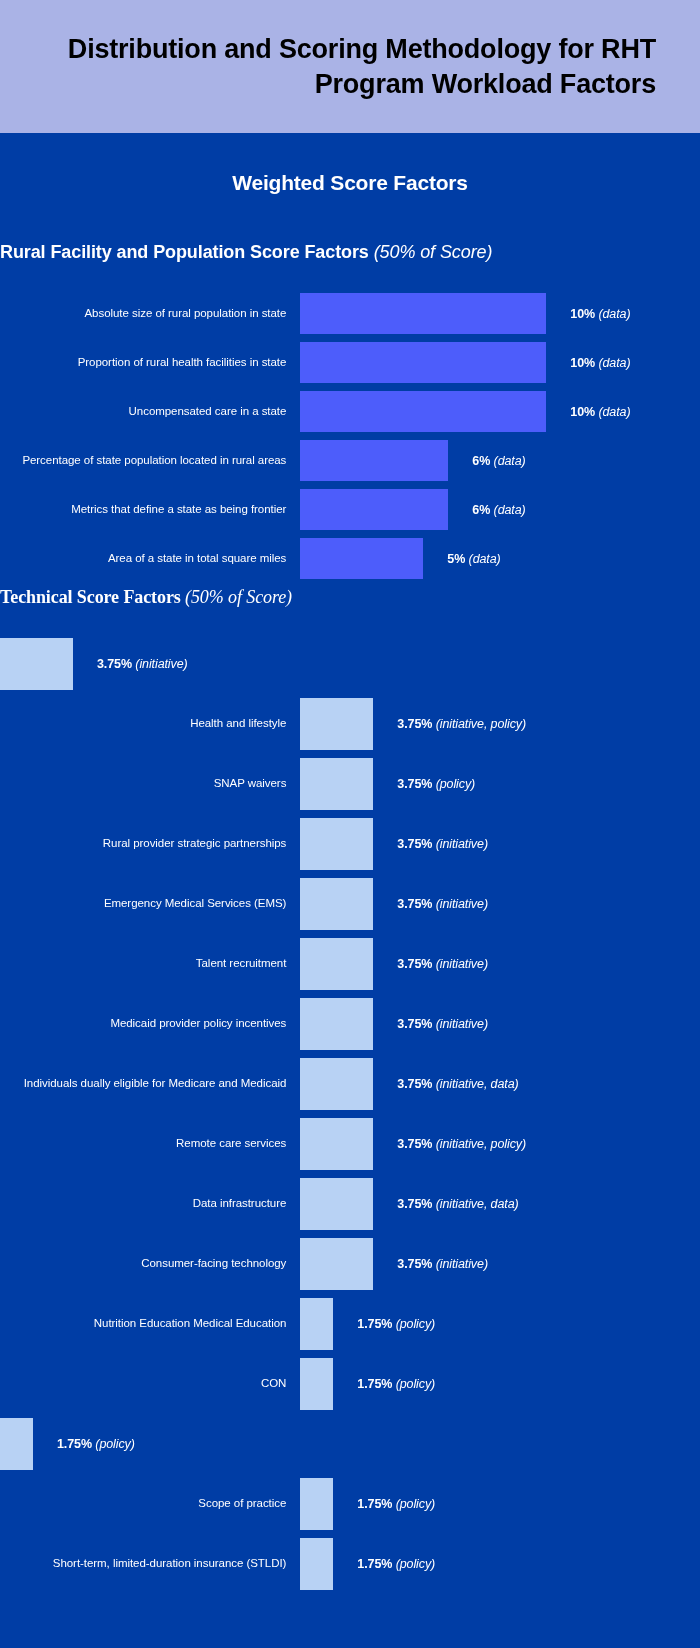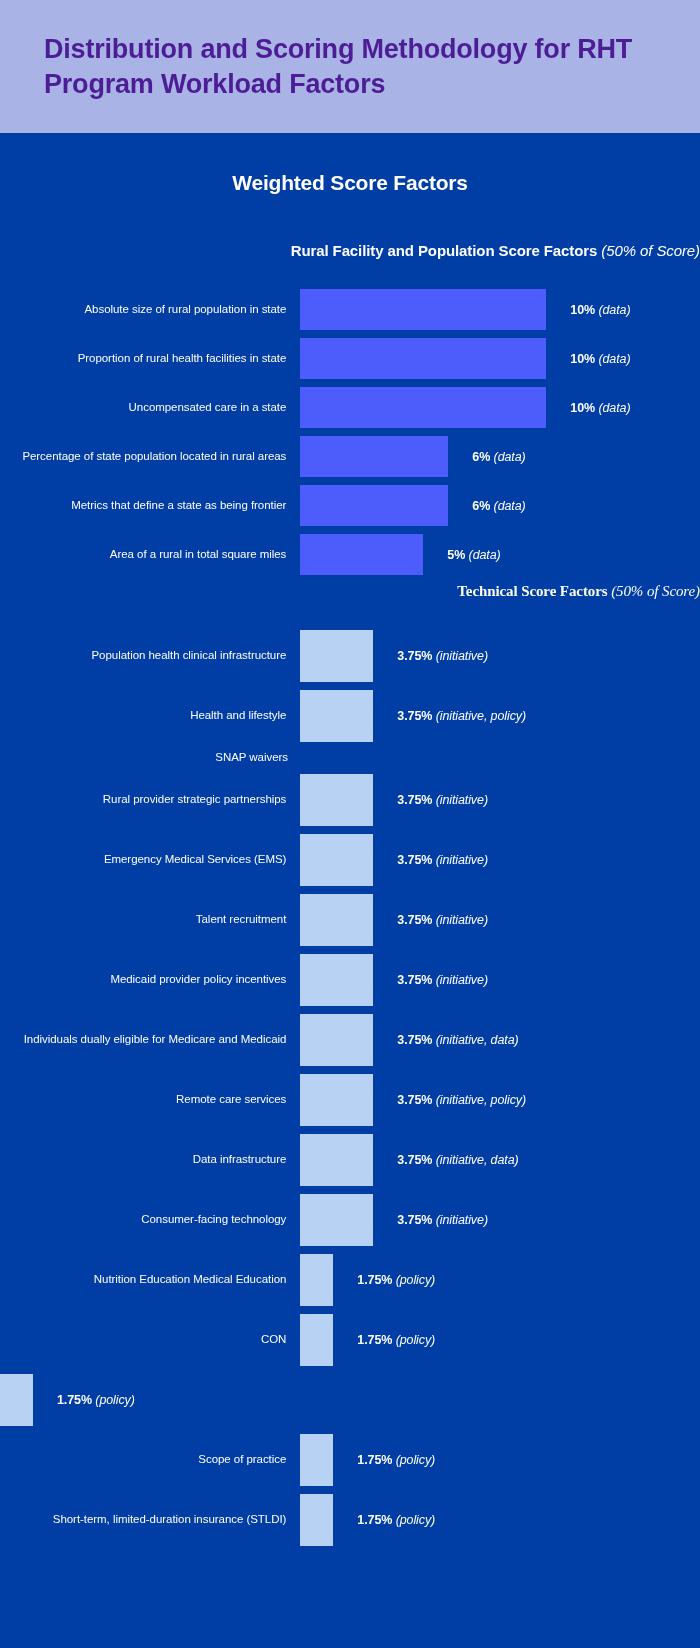--- a/index.html
+++ b/index.html
@@ -21,45 +21,45 @@
   .header-band {
     width: 700px;
     height: 133px;
     background: #aab3e6;
     display: flex;
     align-items: center;
     justify-content: center;
     padding: 0 44px;
   }
   .header-title {
-    color: #4c1d95;
+    color: #000000;
     font-size: 27px;
     font-weight: bold;
     line-height: 1.28;
-    text-align: left;
+    text-align: right;
     letter-spacing: -0.2px;
   }
 
   
   .main {
     padding-top: 30px;
   }
   .main-title {
     color: #ffffff;
     font-size: 21px;
     font-weight: bold;
     text-align: center;
     margin-top: 8px;
     letter-spacing: -0.2px;
   }
   .section-title {
     color: #ffffff;
-    font-size: 15px;
-    font-weight: bold;
-    text-align: right;
+    font-size: 18px;
+    font-weight: bold;
+    text-align: left;
     letter-spacing: -0.1px;
   }
   .section-title .paren {
     font-weight: normal;
     font-style: italic;
   }
   .section-one-title { margin-top: 47px; }
   .section-two-title { margin-top: 4px; font-family: Liberation Serif, serif; }
 
   
@@ -149,50 +149,53 @@
           </div>
         </div>
         <div class="row">
           <div class="row-label">Metrics that define a state as being frontier</div>
           <div class="row-bar-wrap">
             <div class="bar" style="width: 148px; background: rgb(77, 93, 251);"></div>
             <div class="row-value"><span>6%</span><span class="note"> (data)</span></div>
           </div>
         </div>
         <div class="row">
-          <div class="row-label">Area of a rural in total square miles</div>
+          <div class="row-label">Area of a state in total square miles</div>
           <div class="row-bar-wrap">
             <div class="bar" style="width: 123px; background: rgb(77, 93, 251);"></div>
             <div class="row-value"><span>5%</span><span class="note"> (data)</span></div>
           </div>
         </div>
       </div>
 
     <div class="section-title section-two-title">
       <span>Technical Score Factors</span>
       <span class="paren">(50% of Score)</span>
     </div>
 
     <div class="rows" id="rows-technical">
         <div class="row">
-          <div class="row-label">Population health clinical infrastructure</div>
           <div class="row-bar-wrap">
             <div class="bar tall2" style="width: 73px; background: rgb(184, 210, 244);"></div>
             <div class="row-value"><span>3.75%</span><span class="note"> (initiative)</span></div>
           </div>
         </div>
         <div class="row">
           <div class="row-label">Health and lifestyle</div>
           <div class="row-bar-wrap">
             <div class="bar tall2" style="width: 73px; background: rgb(184, 210, 244);"></div>
             <div class="row-value"><span>3.75%</span><span class="note"> (initiative, policy)</span></div>
           </div>
         </div>
         <div class="row">
           <div class="row-label">SNAP waivers</div>
+          <div class="row-bar-wrap">
+            <div class="bar tall2" style="width: 73px; background: rgb(184, 210, 244);"></div>
+            <div class="row-value"><span>3.75%</span><span class="note"> (policy)</span></div>
+          </div>
         </div>
         <div class="row">
           <div class="row-label">Rural provider strategic partnerships</div>
           <div class="row-bar-wrap">
             <div class="bar tall2" style="width: 73px; background: rgb(184, 210, 244);"></div>
             <div class="row-value"><span>3.75%</span><span class="note"> (initiative)</span></div>
           </div>
         </div>
         <div class="row">
           <div class="row-label">Emergency Medical Services (EMS)</div>

